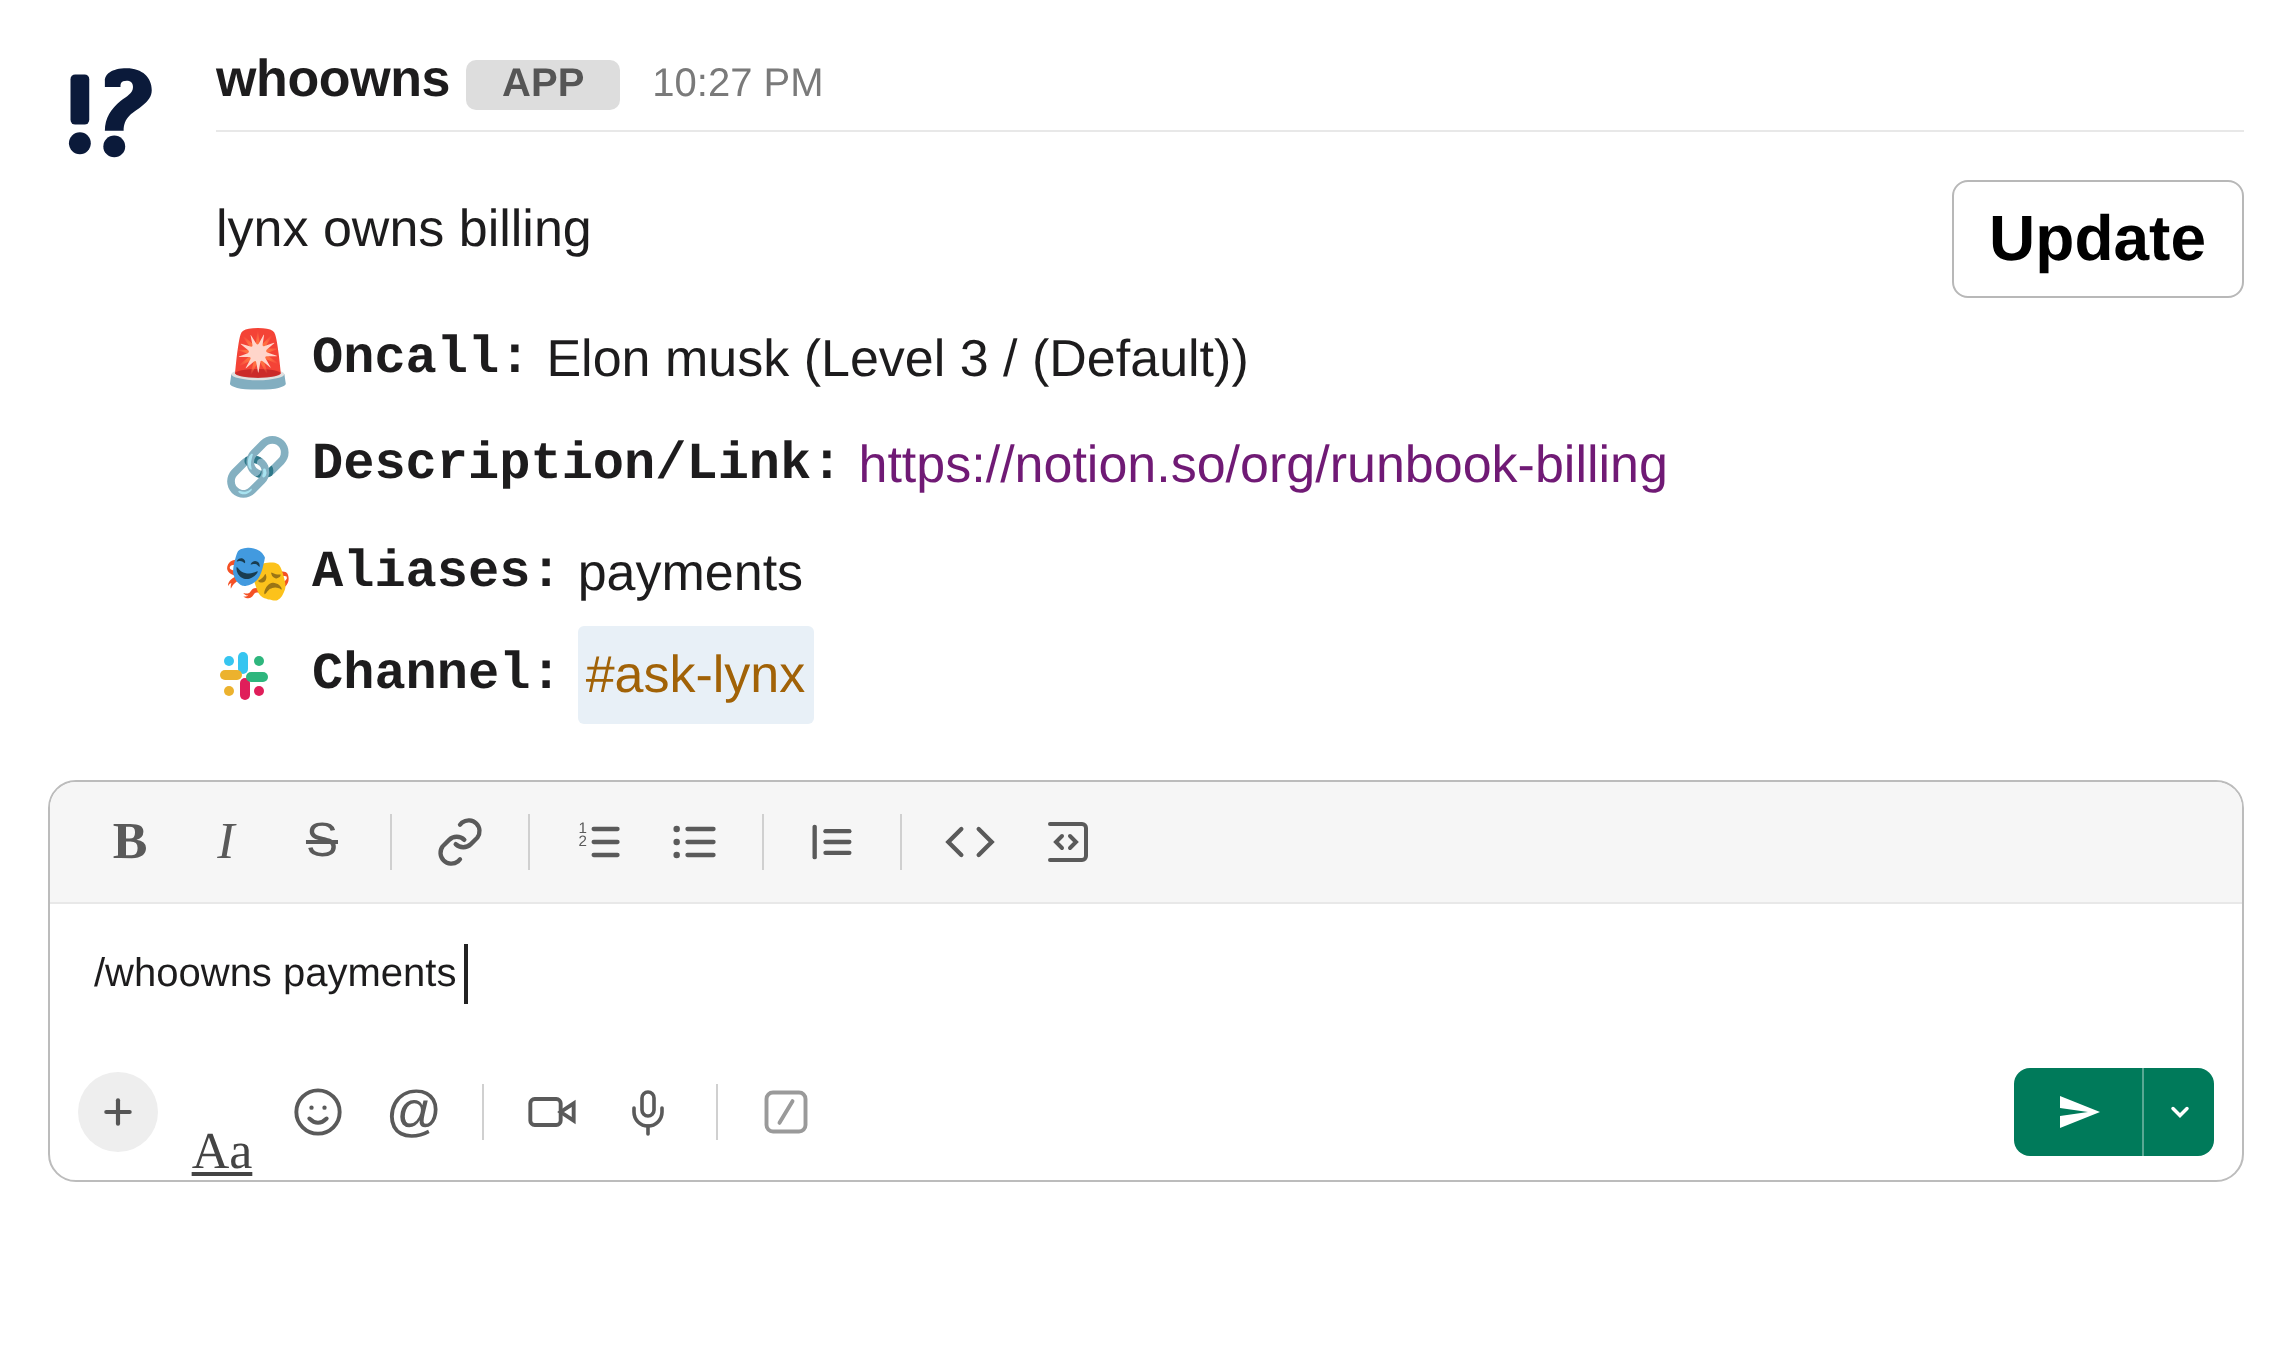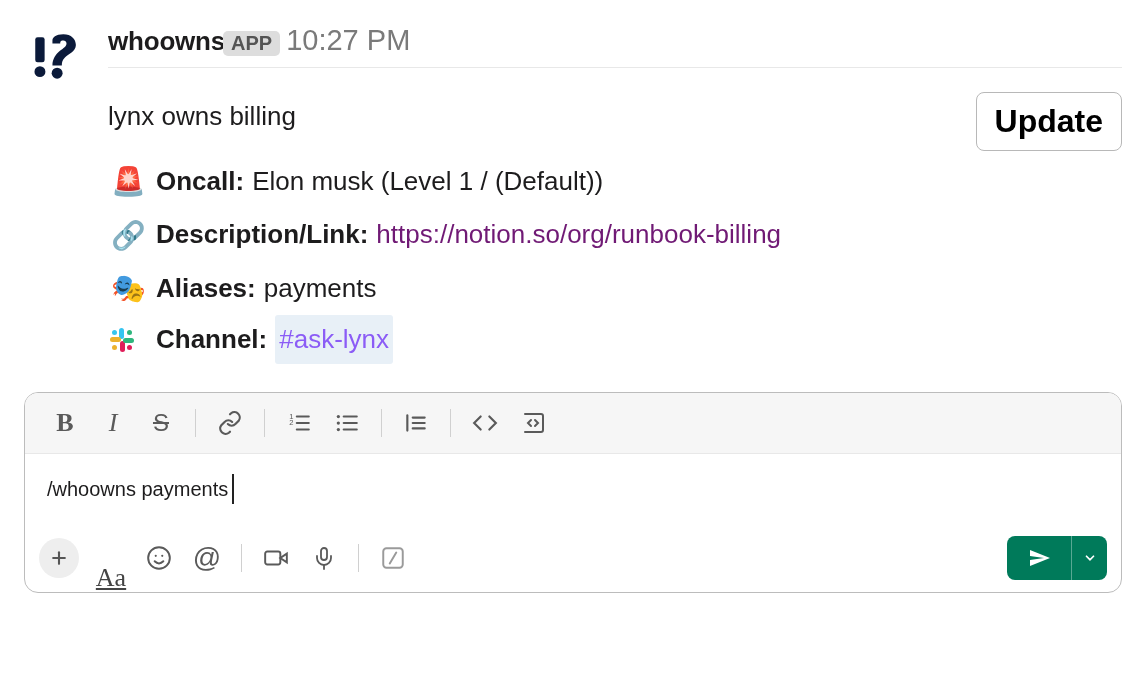--- a/index.html
+++ b/index.html
@@ -26,43 +26,44 @@
     display: flex;
     align-items: center;
     justify-content: center;
     border-radius: 6px;
   }
   .avatar svg { width: 50px; height: 50px; }
   .msg-body { flex: 1; min-width: 0; }
   .header-row {
     display: flex;
     align-items: baseline;
+    gap: 10px;
     border-bottom: 1px solid #e8e8e8;
     padding-bottom: 10px;
   }
   .sender { font-weight: 900; font-size: 26px; letter-spacing: -0.2px; }
   .app-badge {
     background: #ddd;
     color: #555;
     font-size: 20px;
     font-weight: 700;
-    padding: 1px 8px;
+    padding: 1px 18px;
     border-radius: 5px;
     margin-left: -2px;
   }
-  .timestamp { color: #7a7a7a; font-size: 29px; font-weight: 400; margin-left: 6px; }
+  .timestamp { color: #7a7a7a; font-size: 20px; font-weight: 400; margin-left: 6px; }
   .content-block { margin-top: 24px; display: flex; gap: 37px; }
   .content-text { flex: 1; font-size: 26px; line-height: 1.9; }
   .content-text .heading { font-weight: 400; margin-bottom: 14px; }
   .row { display: flex; align-items: center; }
   .row .emoji { width: 42px; text-align: center; font-size: 28px; margin-right: 6px; flex: 0 0 42px; }
-  .row .label { font-weight: 800; margin-right: 8px; }
+  .row .label { font-weight: 800; margin-right: 8px; font-family: Liberation Mono, monospace; }
   .row .value { font-weight: 400; }
   .link { color: #701a75; text-decoration: none; }
-  .channel-tag { background: #e8f0f7; color: #8b5cf6; padding: 0 4px; border-radius: 3px; }
+  .channel-tag { background: #e8f0f7; color: #a16207; padding: 0 4px; border-radius: 3px; }
   .update-wrap { margin-left: 12px; }
   .update-btn {
     font-size: 32px;
     font-weight: 800;
     background: #fff;
     border: 1.5px solid #b8b8b8;
     border-radius: 8px;
     padding: 10px 18px;
     cursor: pointer;
   }
@@ -186,21 +187,21 @@
       <span class="timestamp">10:27 PM</span>
     </div>
 
     <div class="content-block">
       <div class="content-text">
         <div class="heading">lynx owns billing</div>
 
         <div class="row">
           <span class="emoji">🚨</span>
           <span class="label">Oncall:</span>
-          <span class="value">Elon musk (Level 1 / (Default))</span>
+          <span class="value">Elon musk (Level 3 / (Default))</span>
         </div>
 
         <div class="row">
           <span class="emoji">🔗</span>
           <span class="label">Description/Link:</span>
           <a class="link value">https://notion.so/org/runbook-billing</a>
         </div>
 
         <div class="row">
           <span class="emoji">🎭</span>

